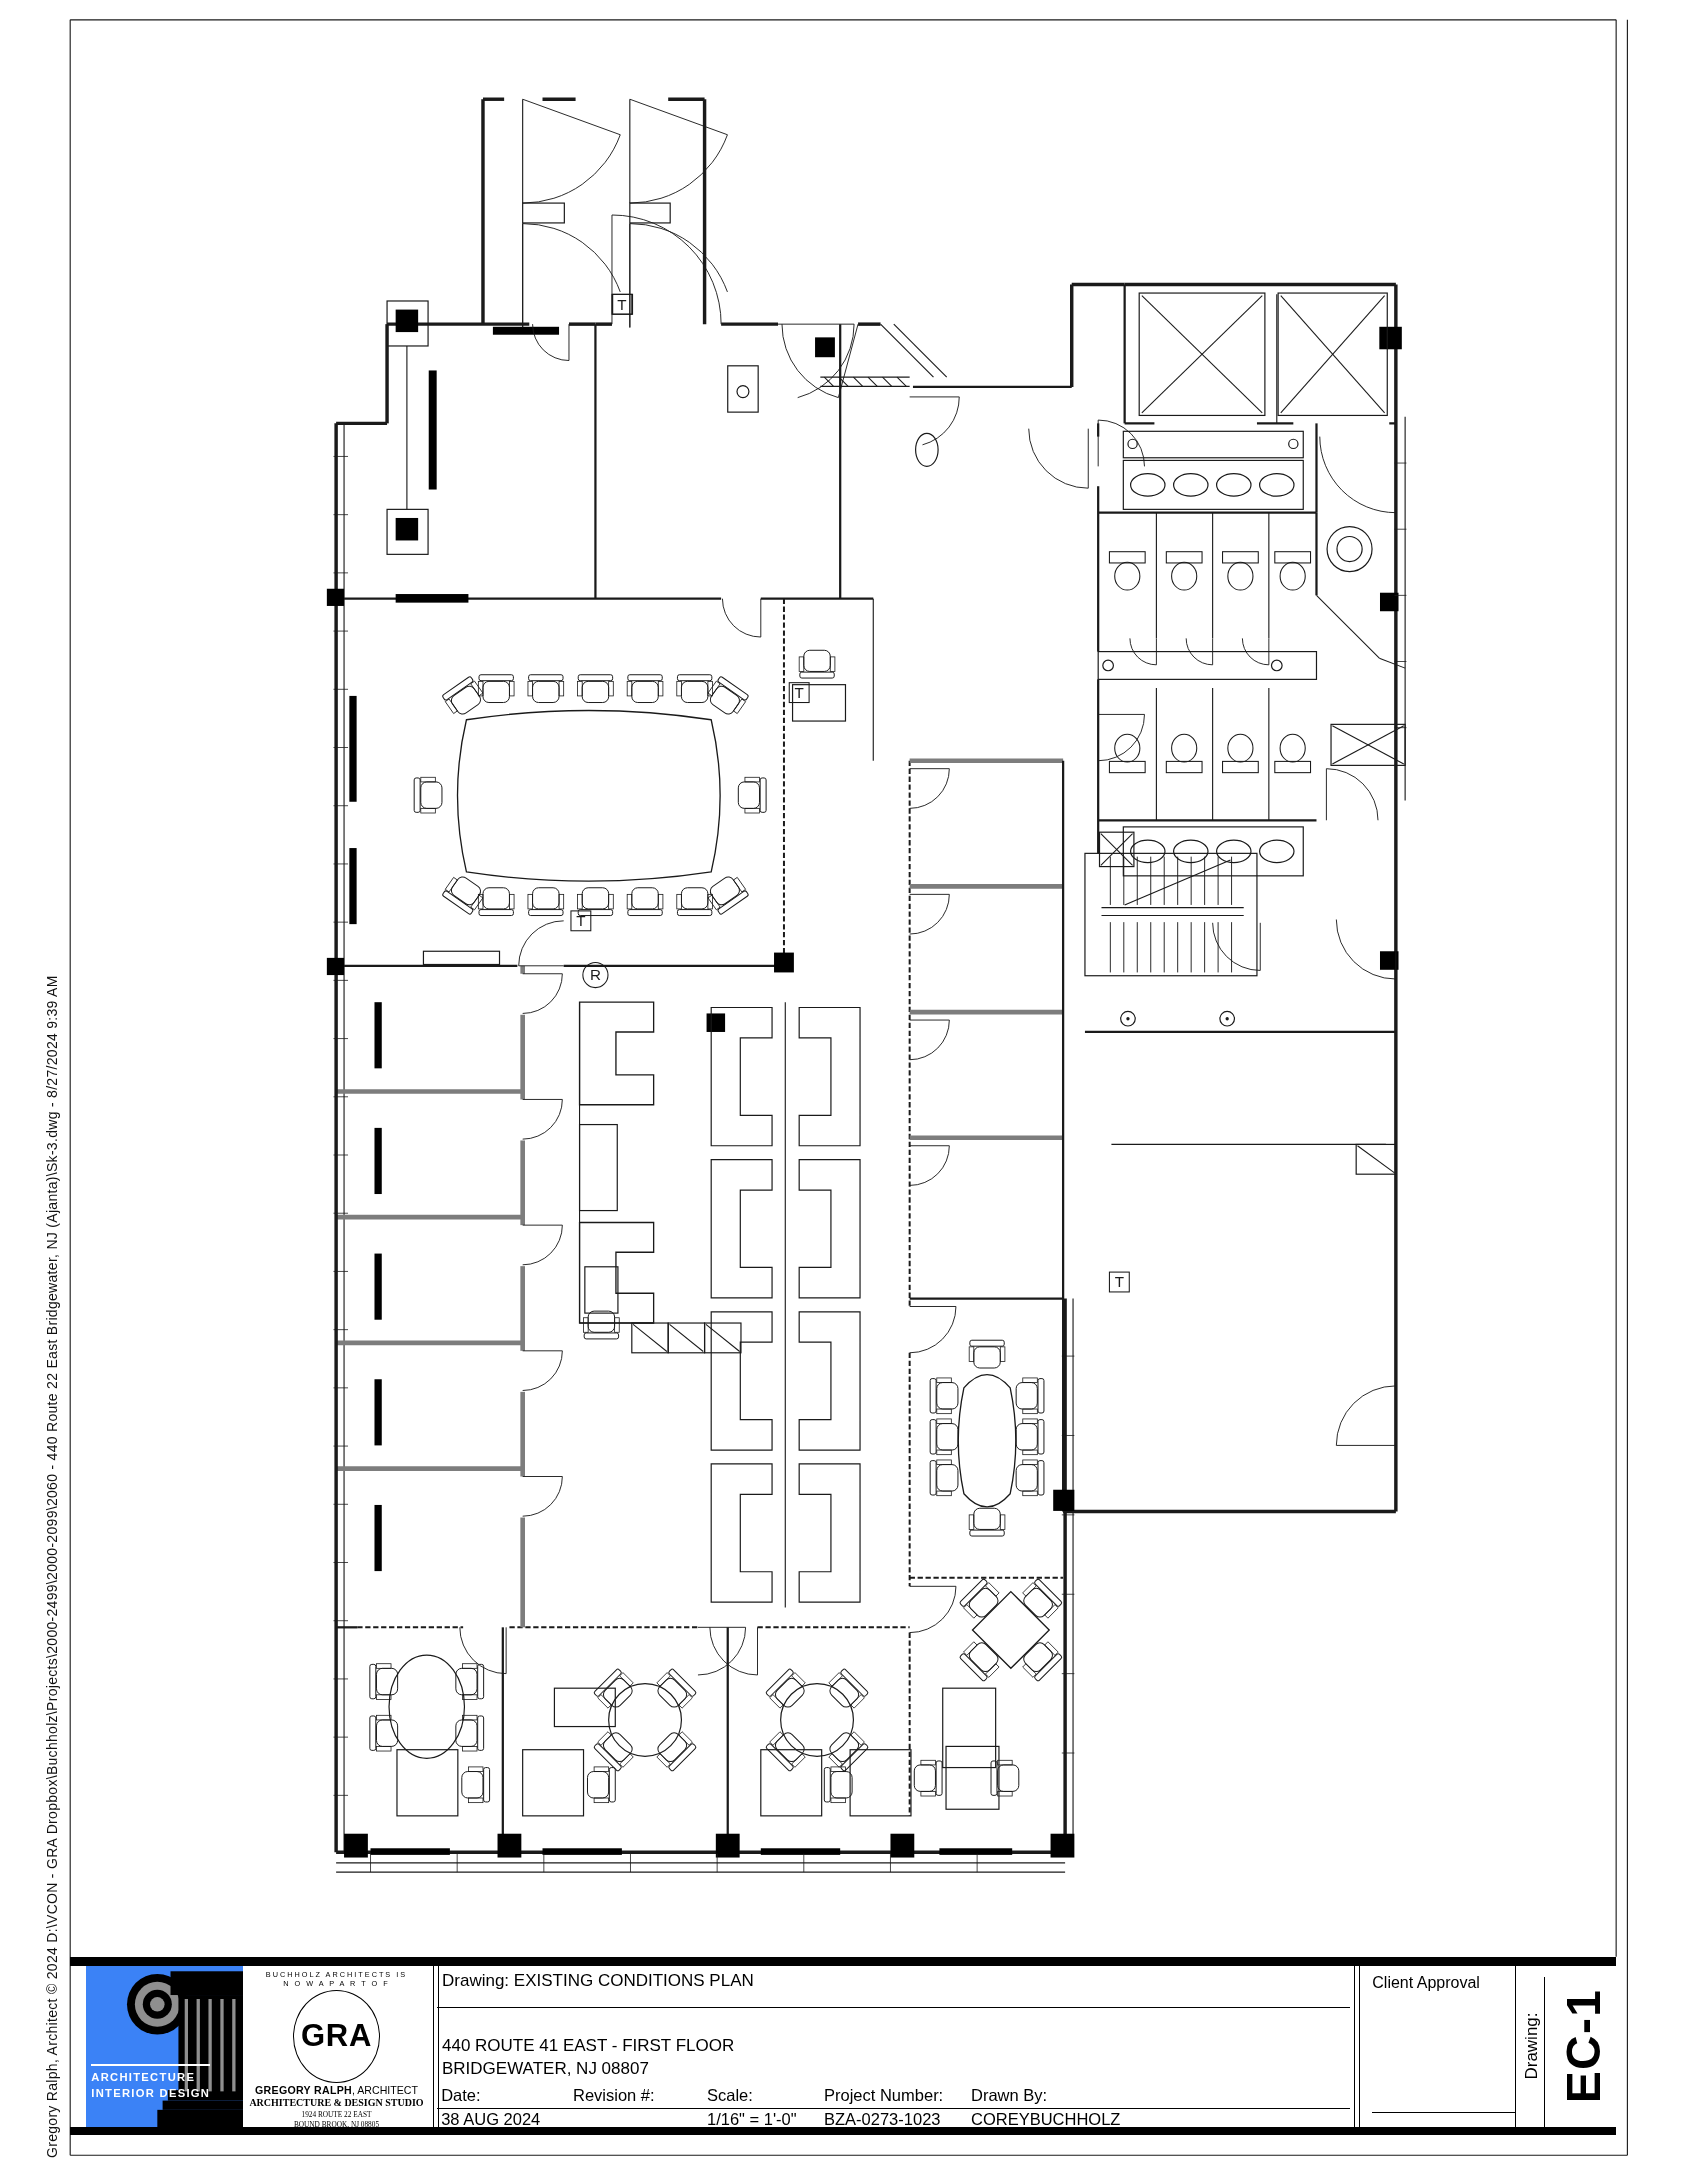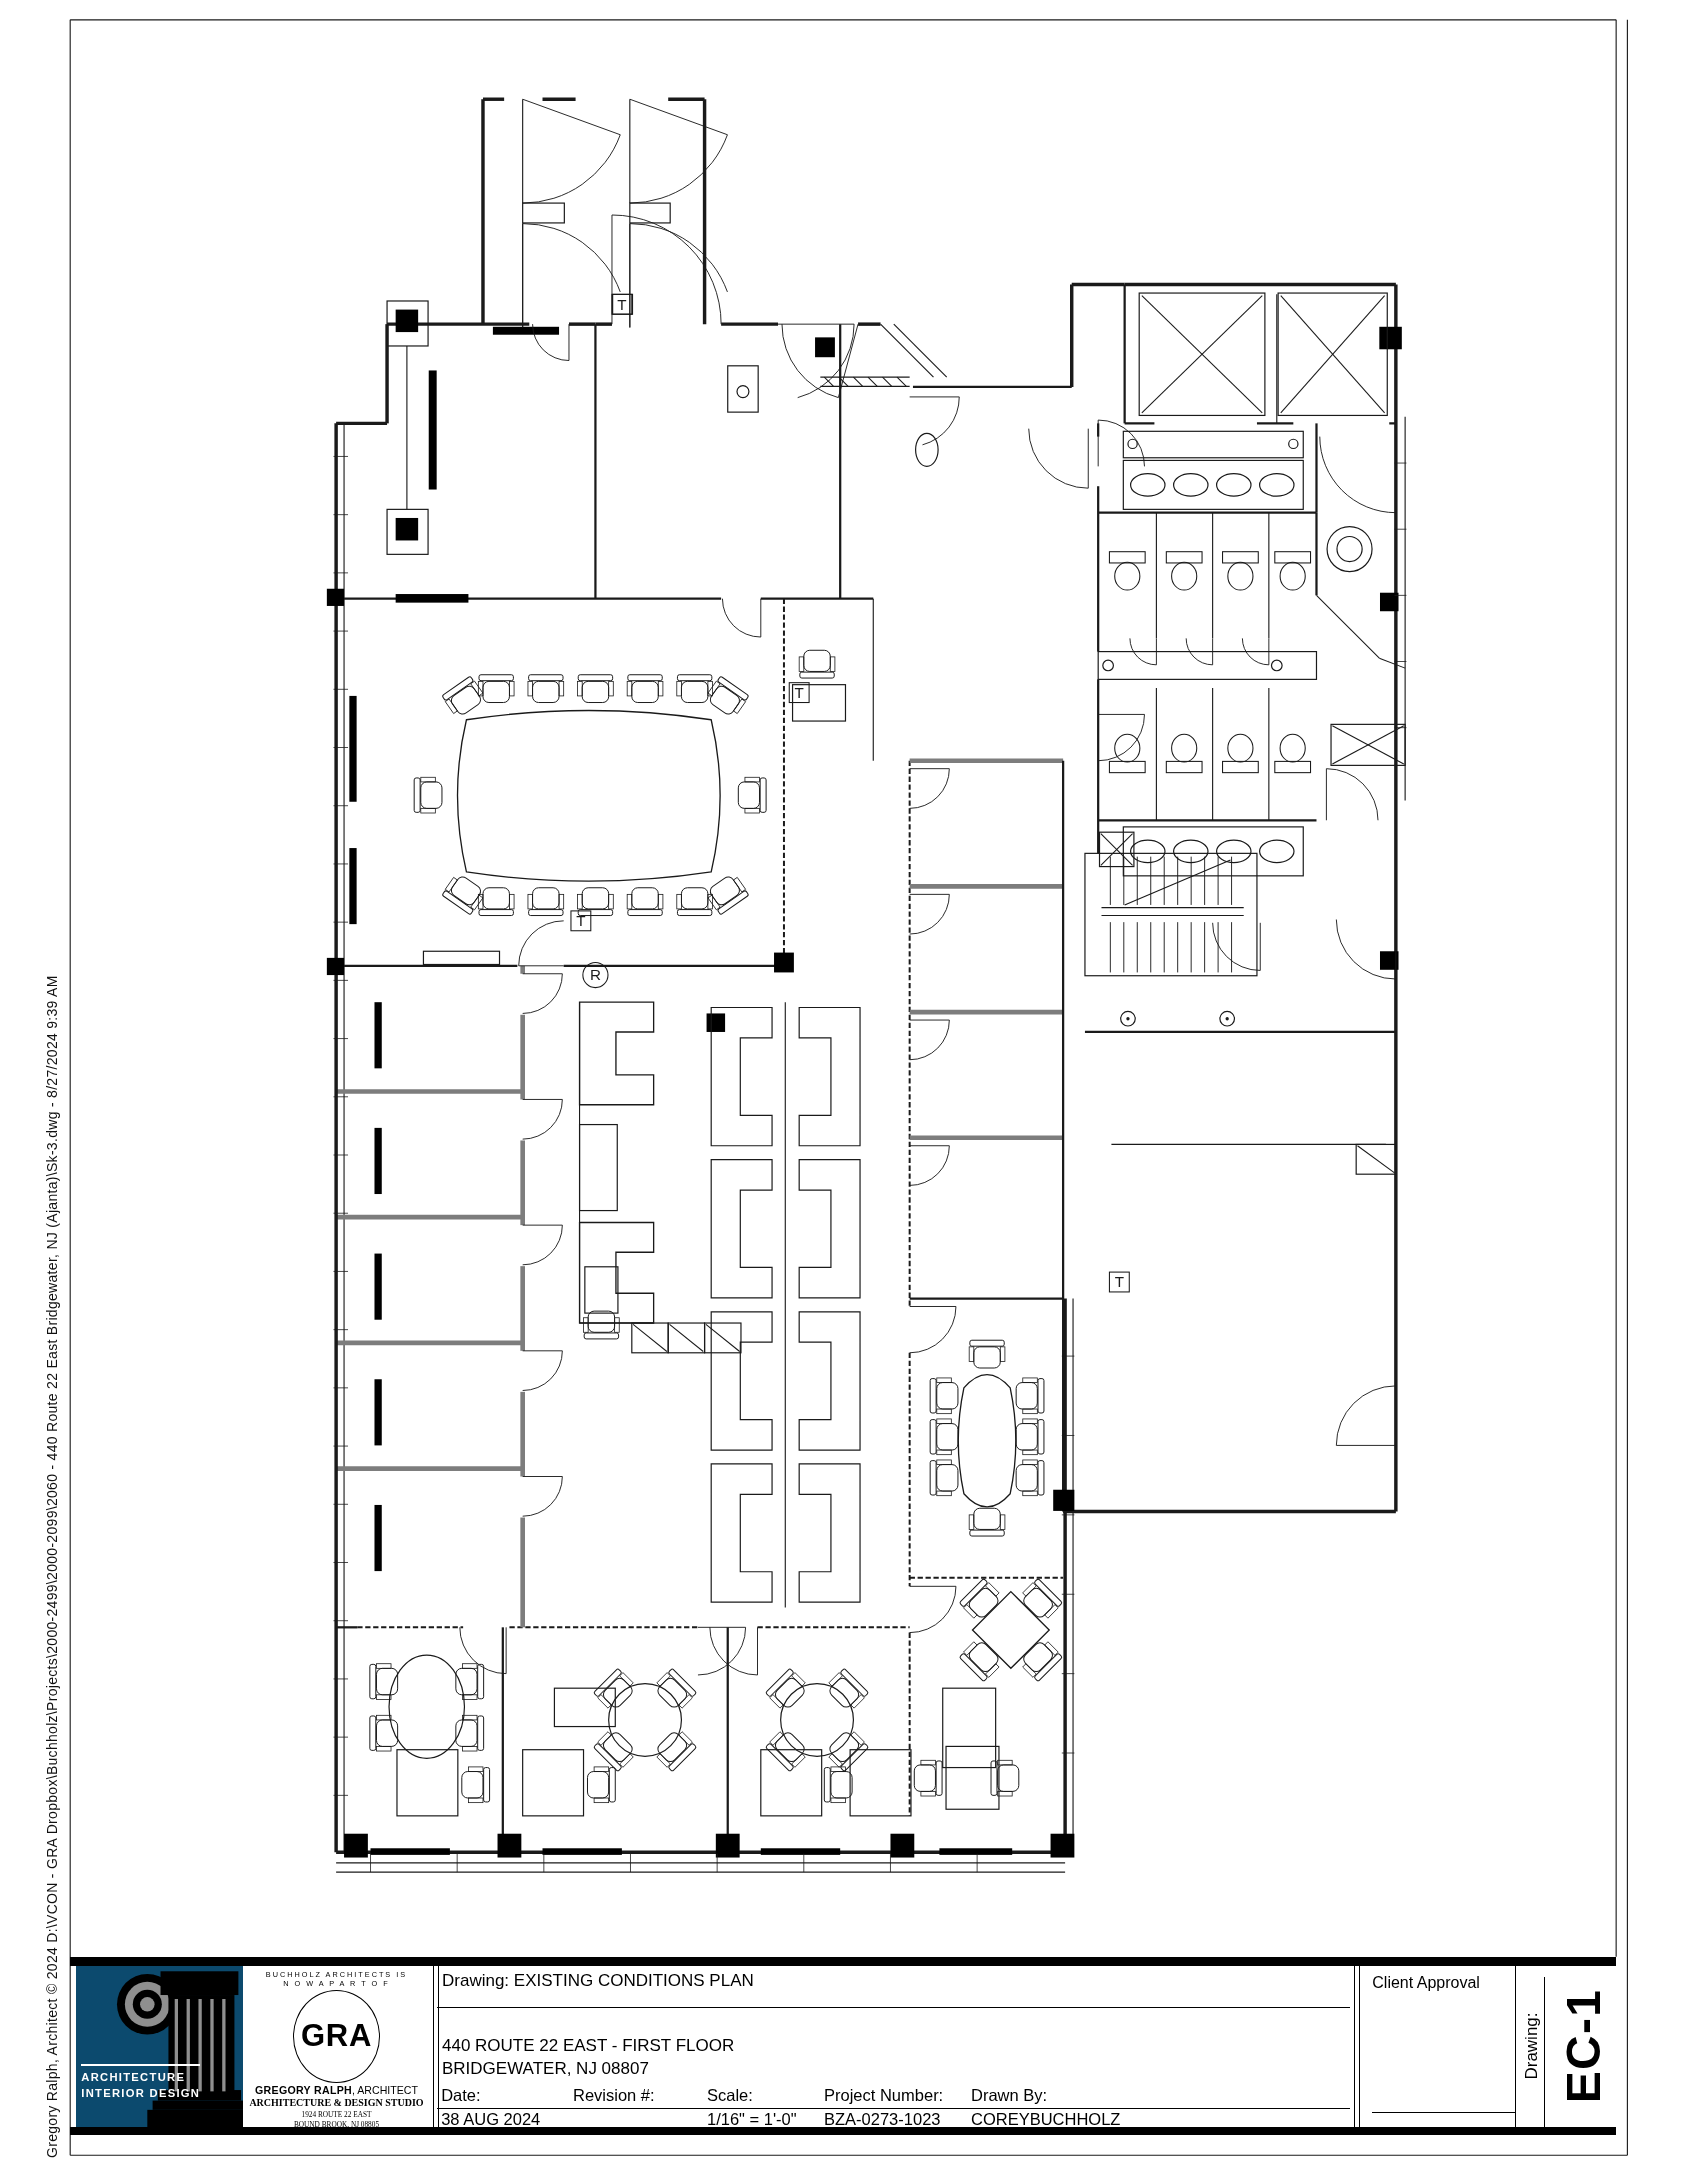--- a/index.html
+++ b/index.html
@@ -6,21 +6,21 @@
   #sheet{position:relative;width:1687px;height:2183px;background:#fff;overflow:hidden;
          font-family:"Liberation Sans", sans-serif;color:#000;}
   #plan-svg{position:absolute;left:0;top:0;width:1687px;height:2183px;}
   
   #stamp{position:absolute;left:44px;top:2158px;transform:rotate(-90deg);transform-origin:0 0;
          font-size:14px;white-space:nowrap;letter-spacing:0.3px;color:#111;}
   
   .abs{position:absolute;}
   #tb-topbar{left:70px;top:1957px;width:1546px;height:8.6px;background:#000;}
   #tb-botbar{left:70px;top:2127px;width:1546px;height:8px;background:#000;}
-  #tb-logo{left:76px;top:1966px;width:173px;height:161px;background:#0c4a6e;overflow:hidden;}
+  #tb-logo{left:86px;top:1966px;width:173px;height:161px;background:#3b82f6;overflow:hidden;}
   #tb-logo .svcs{position:absolute;left:5.3px;top:98px;color:#fff;font-weight:bold;
                  font-size:11.2px;letter-spacing:1.3px;line-height:16.5px;}
   #tb-logo .svcs .l1{border-top:2px solid #fff;padding-top:2.6px;}
   #tb-firm{left:243px;top:1966px;width:187px;height:161px;background:#fff;text-align:center;}
   #tb-firm .merger{font-size:7.3px;letter-spacing:2px;margin-top:4px;line-height:9.3px;}
   #gra-circle{margin:1.3px auto 0 auto;width:85px;height:91px;border:1.3px solid #000;border-radius:50%;
               display:flex;align-items:center;justify-content:center;}
   #gra-circle span{font-size:31px;font-weight:800;letter-spacing:0.7px;}
   .firmname{font-size:10.6px;margin-top:1.3px;}
   .firmname b{letter-spacing:0.3px;}
@@ -768,21 +768,21 @@
   <div class="vline" style="left:433px;top:1966px;height:161px"></div>
   <div class="vline" style="left:438px;top:1966px;height:161px"></div>
 
   <div class="abs" id="tb-fields">
     <div class="fld" style="left:12px;top:5.3px">
       <span>Drawing:</span>
       <span>EXISTING CONDITIONS PLAN</span>
     </div>
     <div class="hline" style="left:6.6px;top:41px;width:913px;height:1.1px"></div>
     <div class="fld" style="left:12px;top:69px;line-height:22.5px">
-      <div>440 ROUTE 22 EAST - FIRST FLOOR</div>
+      <div>440 ROUTE 41 EAST - FIRST FLOOR</div>
       <div>BRIDGEWATER, NJ 08807</div>
     </div>
     <div class="fldsm" style="left:11.2px;top:120px">Date:</div>
     <div class="fldsm" style="left:143px;top:120px">Revision #:</div>
     <div class="fldsm" style="left:277px;top:120px">Scale:</div>
     <div class="fldsm" style="left:394px;top:120px">Project Number:</div>
     <div class="fldsm" style="left:541px;top:120px">Drawn By:</div>
     <div class="hline" style="left:6.6px;top:142px;width:913px;height:1.1px"></div>
     <div class="fldsm" style="left:11.2px;top:144px">38 AUG 2024</div>
     <div class="fldsm" style="left:143px;top:144px"></div>

